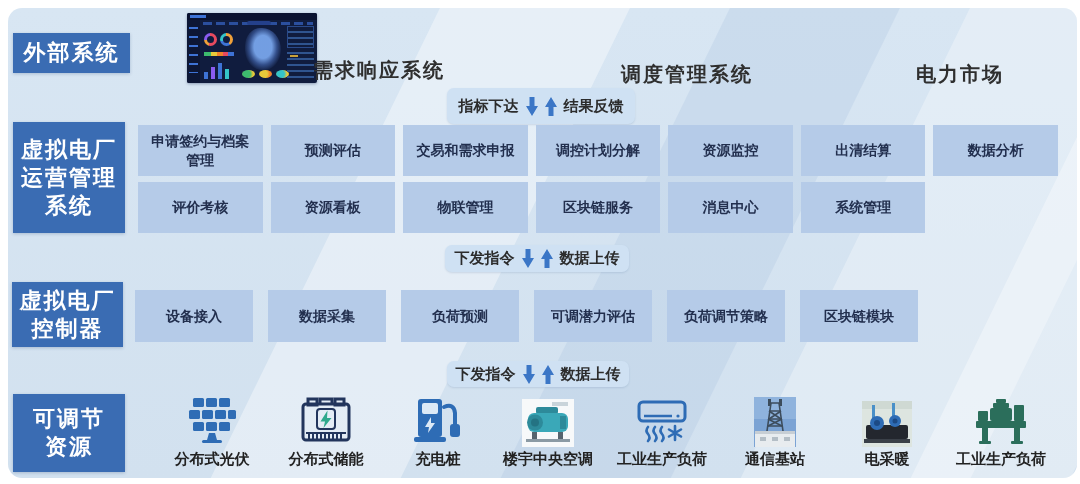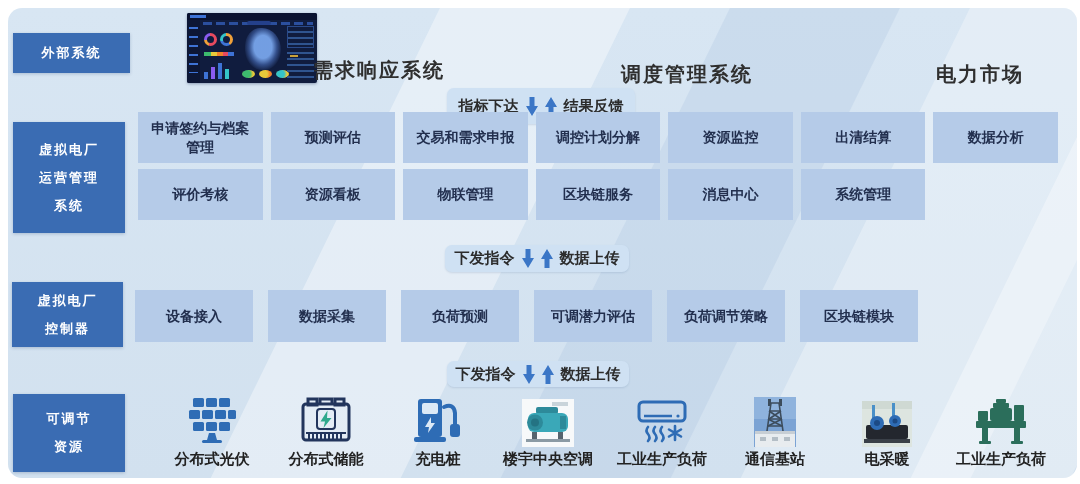--- a/index.html
+++ b/index.html
@@ -15,51 +15,51 @@
     background:linear-gradient(180deg,#d8e6f3,#d2e1ef);
   }
   .band { position:absolute; top:-60px; height:620px; transform:skewX(-26deg); pointer-events:none; }
   .band.b1 { left:310px; width:190px; background:rgba(255,255,255,0.38); }
   .band.b2 { left:600px; width:170px; background:rgba(158,188,220,0.22); }
   .band.b3 { left:840px; width:230px; background:rgba(255,255,255,0.30); }
   .band.b4 { left:1010px; width:160px; background:rgba(255,255,255,0.35); }
 
   .row-label {
     position:absolute; background:#3a6cb3; color:#ffffff;
-    font-weight:bold; font-size:13px; letter-spacing:2px;
+    font-weight:bold; font-size:22px; letter-spacing:2px;
     display:flex; flex-direction:column; align-items:center; justify-content:center;
     line-height:28px; text-align:center;
     box-shadow:0 1px 3px rgba(40,70,120,.25);
   }
   .label-ext  { left:5px;  top:25px;  width:117px; height:40px; }
   .label-mgmt { left:5px;  top:114px; width:112px; height:111px; }
   .label-ctrl { left:4px;  top:274px; width:111px; height:65px; }
   .label-res  { left:5px;  top:386px; width:112px; height:78px; }
 
   .sys-heading {
     position:absolute; font-size:20px; font-weight:bold; color:#2f2f2f;
     letter-spacing:2px; text-align:left;
   }
   .h-drs { left:305px; top:49px; width:150px; }
   .h-dms { left:613px; top:53px; width:146px; }
-  .h-mkt { left:928px; top:53px; width:128px; }
+  .h-mkt { left:908px; top:53px; width:128px; }
 
   .badge {
     position:absolute; background:#cfe1f3; border-radius:7px;
     display:flex; align-items:center; justify-content:center; gap:7px;
     font-size:15px; font-weight:bold; color:#2c2c2c;
     box-shadow:0 1px 2px rgba(90,120,160,.2);
   }
   .badge-top { left:439px; top:80px;  width:188px; height:36px; }
   .badge-mid { left:437px; top:237px; width:184px; height:27px; }
   .badge-bot { left:439px; top:353px; width:182px; height:26px; }
   .arrow { display:inline-flex; width:12px; height:19px; }
 
   .grid2 {
-    position:absolute; left:130px; top:104px; width:920px; height:108px;
+    position:absolute; left:130px; top:117px; width:920px; height:108px;
     display:grid; grid-template-columns:repeat(7,1fr);
     grid-template-rows:1fr 1fr; column-gap:8px; row-gap:6px;
   }
   .grid3 {
     position:absolute; left:127px; top:282px; width:916px; height:52px;
     display:grid; grid-template-columns:repeat(7,1fr); column-gap:8px;gap:15px;
   }
   .cell {
     background:#b5cbe8; color:#222f4e;
     font-size:14px; font-weight:bold; line-height:19px;

